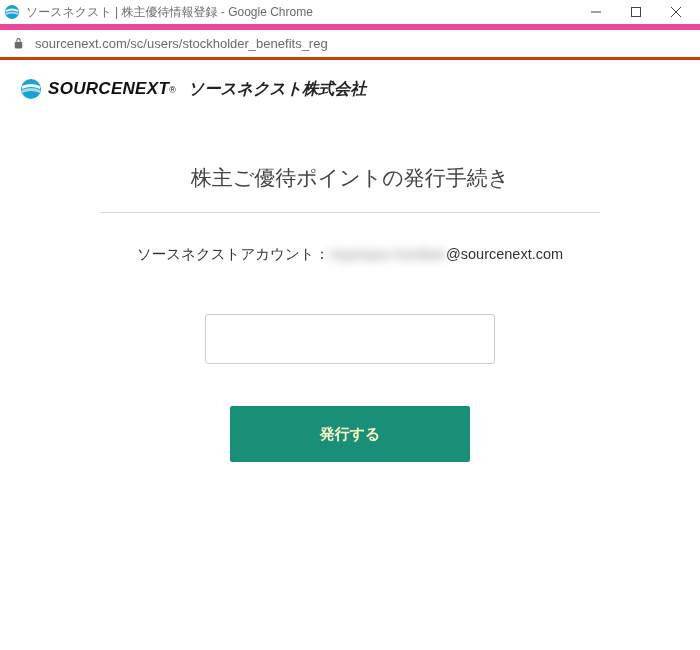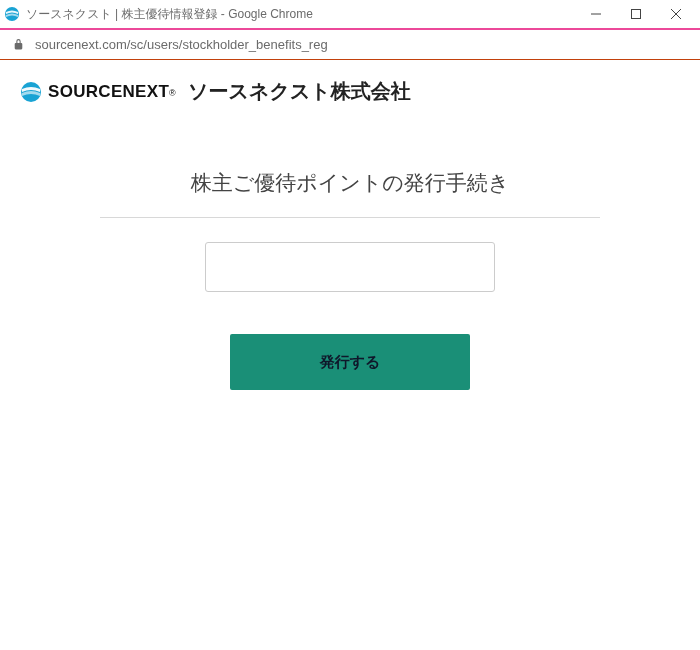--- a/index.html
+++ b/index.html
@@ -13,21 +13,21 @@
       width: 700px;
       height: 650px;
       overflow: hidden;
     }
     .titlebar {
       height: 30px;
       background: #fff;
       display: flex;
       align-items: center;
       padding: 0 4px;
-      border-bottom: 2px solid #ec4899;
+      border-bottom: 6px solid #ec4899;
     }
     .titlebar-icon {
       width: 16px;
       height: 16px;
       margin-right: 6px;
       display: flex;
       align-items: center;
       justify-content: center;
     }
     .titlebar-title {
@@ -48,36 +48,37 @@
       justify-content: center;
       color: #5a5a5a;
       font-size: 13px;
     }
     .addressbar {
       height: 30px;
       background: #fff;
       display: flex;
       align-items: center;
       padding: 0 12px;
-      border-bottom: 1px solid #c2410c;
+      border-bottom: 3px solid #c2410c;
     }
     .lock-icon {
       margin-right: 10px;
       display: flex;
       align-items: center;
     }
     .url-text {
       font-size: 13px;
       color: #6b6b6b;
     }
     .page-header {
       padding: 18px 20px 14px 20px;
       display: flex;
       align-items: center;
       gap: 8px;
+      font-style: italic;
     }
     .logo-wrap {
       display: flex;
       align-items: center;
       gap: 6px;
     }
     .logo-mark {
       width: 22px;
       height: 22px;
       display: flex;
@@ -92,36 +93,36 @@
       font-family: Arial, sans-serif;
     }
     .logo-reg {
       font-size: 9px;
       font-weight: normal;
       vertical-align: baseline;
       position: relative;
       top: -1px;
     }
     .company-name {
-      font-size: 20px;
+      font-size: 16px;
       font-weight: bold;
       color: #222;
       margin-left: 4px;
     }
     .main {
       padding: 50px 100px 0;
       text-align: center;
     }
     .page-title {
       font-size: 21px;
       color: #444;
       font-weight: normal;
       padding-bottom: 20px;
       border-bottom: 1px solid #d8d8d8;
-      margin-bottom: 24px;
+      margin-bottom: 32px;
     }
     .account-line {
       font-size: 14.5px;
       color: #333;
       margin-bottom: 50px;
     }
     .blurred {
       display: inline-block;
       filter: blur(5px);
       color: #888;
@@ -144,21 +145,21 @@
       padding: 0 12px;
       background: #fff;
     }
     .submit-wrap {
       margin-top: 42px;
     }
     .submit-btn {
       width: 240px;
       height: 56px;
       background: #1a8f77;
-      color: #0f172a;
+      color: #fef9c3;
       border: none;
       font-size: 15px;
       font-weight: bold;
       cursor: pointer;
       border-radius: 2px;
     }
   </style>
 </head>
 <body>
 
@@ -212,20 +213,23 @@
     <span class="logo-text">
       <span>SOURCENEXT</span><span class="logo-reg">®</span>
     </span>
   </div>
   <span class="company-name">ソースネクスト株式会社</span>
 </div>
 
 <div class="main">
   <h1 class="page-title">株主ご優待ポイントの発行手続き</h1>
 
+  <div class="account-line">
+    <span>ソースネクストアカウント：</span><span class="blurred">myyoujuu hunikan</span><span>@sourcenext.com</span>
+  </div>
 
   <div class="field-group">
     <input class="field-input" type="text" value="" style="">
   </div>
 
 
   <div class="submit-wrap">
     <button class="submit-btn">発行する</button>
   </div>
 </div>

